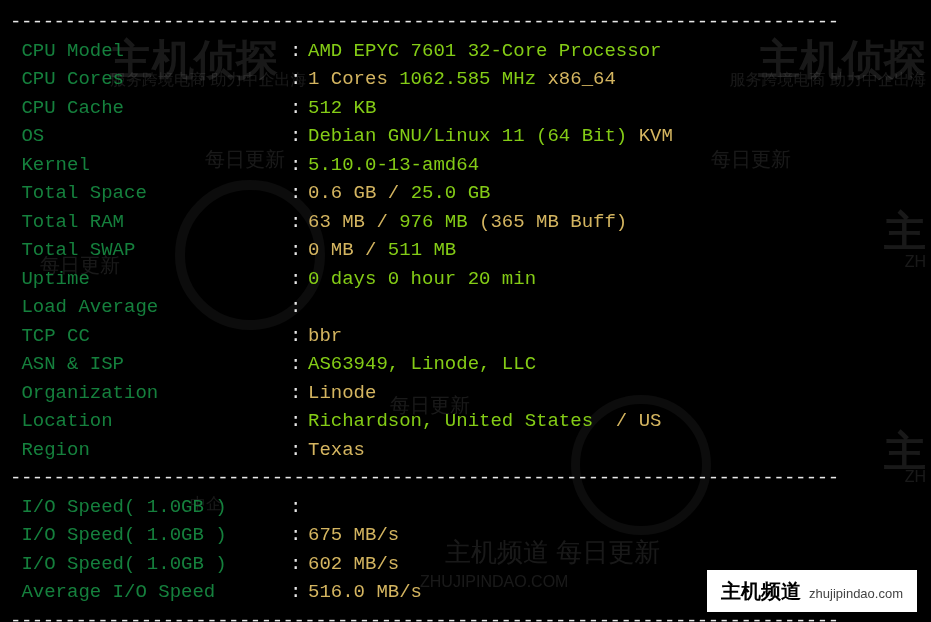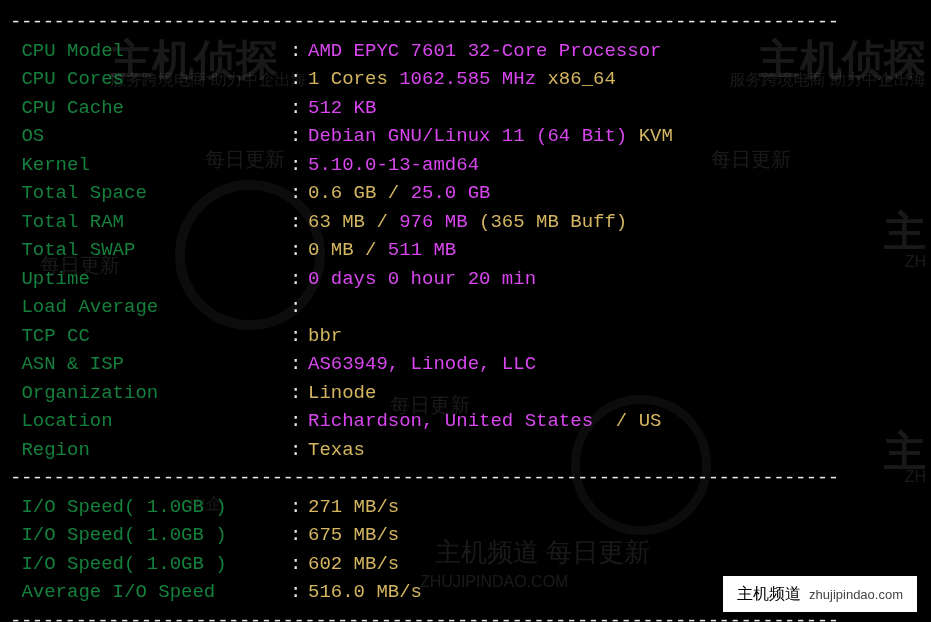--- a/index.html
+++ b/index.html
@@ -28,21 +28,21 @@
     .colon {
       color: #e8e8e8;
       width: 18px;
       display: inline-block;
       flex-shrink: 0;
     }
     .value-yellow {
       color: #d4b560;
     }
     .value-blue {
-      color: #d946ef;
+      color: #84cc16;
     }
     .mixed-value span {
       display: inline;
     }
     .divider {
       color: #e8e8e8;
       letter-spacing: -0.5px;
       white-space: nowrap;
       overflow: hidden;
     }
@@ -60,21 +60,21 @@
     .wm4 { top: 68px; right: 5px; font-size: 16px; }
     .wm5 { top: 144px; left: 205px; font-size: 20px; }
     .wm6 { top: 144px; right: 140px; font-size: 20px; }
     .wm7 { top: 250px; left: 40px; font-size: 20px; }
     .wm8 { top: 390px; left: 390px; font-size: 20px; }
     .wm9 { top: 200px; right: 5px; font-size: 42px; font-weight: bold; }
     .wm10 { top: 250px; right: 5px; font-size: 16px; }
     .wm11 { top: 420px; right: 5px; font-size: 42px; font-weight: bold; }
     .wm12 { top: 465px; right: 5px; font-size: 16px; }
     .wm13 { top: 492px; left: 190px; font-size: 16px; }
-    .wm14 { top: 533px; left: 435px; font-size: 26px; }
+    .wm14 { top: 533px; left: 445px; font-size: 26px; }
     .wm15 { top: 570px; left: 420px; font-size: 16px; }
     .wm-logo {
       position: absolute;
       top: 180px;
       left: 175px;
       width: 150px;
       height: 150px;
       border-radius: 50%;
       border: 10px solid rgba(160,160,160,0.12);
       opacity: 0.6;
@@ -103,22 +103,22 @@
       color: #000;
       font-family: sans-serif;
       padding: 6px 14px;
       font-size: 18px;
       display: flex;
       align-items: baseline;
       gap: 8px;
       z-index: 2;
     }
     .badge-main {
-      font-size: 16px;
-      font-weight: 400;
+      font-size: 20px;
+      font-weight: 700;
     }
     .badge-sub {
       font-size: 13px;
       color: #444;
     }
   </style>
 </head>
 <body>
 
 <div class="watermark wm1">主机侦探</div>
@@ -153,21 +153,21 @@
       <div class="line"><span class="label"> Uptime                 </span><span class="colon">: </span><span class="mixed-value"><span class="value-blue">0 days 0 hour 20 min</span></span></div>
       <div class="line"><span class="label"> Load Average           </span><span class="colon">: </span></div>
       <div class="line"><span class="label"> TCP CC                 </span><span class="colon">: </span><span class="mixed-value"><span class="value-yellow">bbr</span></span></div>
       <div class="line"><span class="label"> ASN &amp; ISP              </span><span class="colon">: </span><span class="mixed-value"><span class="value-blue">AS63949, Linode, LLC</span></span></div>
       <div class="line"><span class="label"> Organization           </span><span class="colon">: </span><span class="mixed-value"><span class="value-yellow">Linode</span></span></div>
       <div class="line"><span class="label"> Location               </span><span class="colon">: </span><span class="mixed-value"><span class="value-blue">Richardson, United States </span><span class="value-yellow"> / US</span></span></div>
       <div class="line"><span class="label"> Region                 </span><span class="colon">: </span><span class="mixed-value"><span class="value-yellow">Texas</span></span></div>
     </div>
   <div class="divider">----------------------------------------------------------------------------</div>
   <div id="io-rows">
-      <div class="line"><span class="label"> I/O Speed( 1.0GB )     </span><span class="colon">: </span><span class="value-yellow">271 MB/s</span></div>
+      <div class="line"><span class="label"> I/O Speed( 1.0GB )     </span><span class="colon">: </span></div>
       <div class="line"><span class="label"> I/O Speed( 1.0GB )     </span><span class="colon">: </span><span class="value-yellow">675 MB/s</span></div>
       <div class="line"><span class="label"> I/O Speed( 1.0GB )     </span><span class="colon">: </span><span class="value-yellow">602 MB/s</span></div>
       <div class="line"><span class="label"> Average I/O Speed      </span><span class="colon">: </span><span class="value-yellow">516.0 MB/s</span></div>
     </div>
   <div class="divider">----------------------------------------------------------------------------</div>
 </div>
 
 <div class="footer-badge">
   <span class="badge-main">主机频道</span>
   <span class="badge-sub">zhujipindao.com</span>

